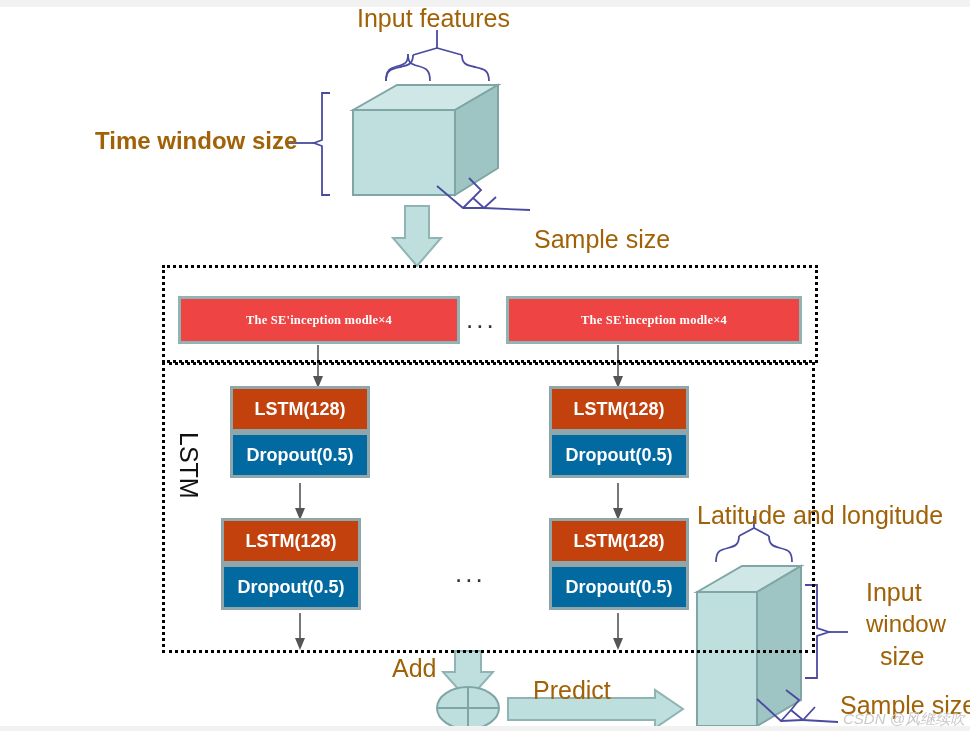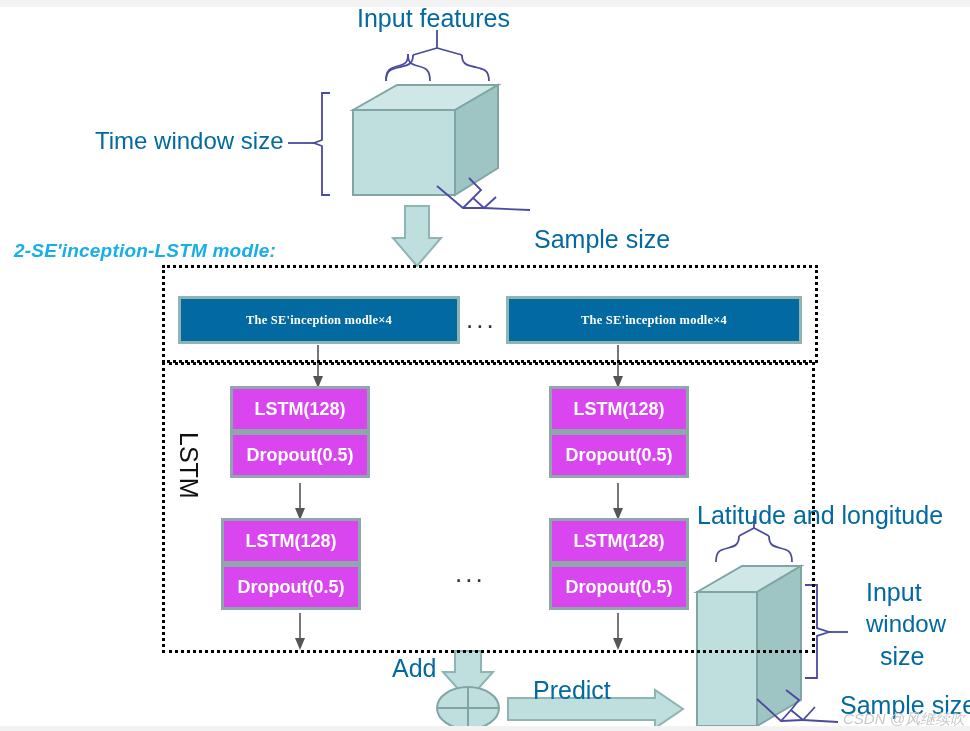--- a/index.html
+++ b/index.html
@@ -3,41 +3,41 @@
 <meta charset="utf-8">
 <style>
   html,body{margin:0;padding:0;background:#fff;}
   body{width:970px;height:731px;position:relative;overflow:hidden;
        font-family:"Liberation Sans",sans-serif;color:#000;}
   #stage{position:absolute;left:0;top:0;width:970px;height:731px;background:#ffffff;}
   .topstrip{position:absolute;left:0;top:0;width:970px;height:7px;background:#f2f2f2;}
   .botstrip{position:absolute;left:0;top:726px;width:970px;height:5px;background:#f2f2f2;}
 
   .lbl{position:absolute;white-space:nowrap;font-family:"Liberation Sans",sans-serif;
-       color:#0369a1;font-size:23px;line-height:1;}
+       color:#a16207;font-size:23px;line-height:1;}
 
   .title{position:absolute;white-space:nowrap;font-weight:bold;font-style:italic;
          font-size:19px;color:#18aee6;letter-spacing:.2px;}
 
   
   .dotbox{position:absolute;border:3px dotted #000;box-sizing:border-box;}
 
   
-  .sebar{position:absolute;box-sizing:border-box;background:#0369a1;
+  .sebar{position:absolute;box-sizing:border-box;background:#ef4444;
          border:3px solid #8fb4b4;display:flex;align-items:center;justify-content:center;}
   .sebar span{color:#ffffff;font-family:"Liberation Serif",serif;font-weight:bold;
               font-size:12.5px;letter-spacing:.2px;white-space:nowrap;}
 
   
   .stack{position:absolute;}
   .cell{box-sizing:border-box;border:3px solid #8fa6ab;display:flex;align-items:center;
         justify-content:center;color:#fff;font-weight:bold;font-size:18px;
         font-family:"Liberation Sans",sans-serif;white-space:nowrap;}
-  .cell.green{background:#d946ef;}
-  .cell.amber{background:#d946ef;}
+  .cell.green{background:#c2410c;}
+  .cell.amber{background:#0369a1;}
 
   .dots{position:absolute;font-size:26px;letter-spacing:3px;color:#333;line-height:1;}
 
   .vlstm{position:absolute;font-size:25px;color:#111;
          transform:rotate(90deg);transform-origin:left top;white-space:nowrap;}
 
   svg.ov{position:absolute;left:0;top:0;width:970px;height:731px;pointer-events:none;}
 
   .wm{position:absolute;font-size:15px;color:#c9c9c9;white-space:nowrap;
       font-family:"Liberation Sans",sans-serif;font-style:italic;}
@@ -184,25 +184,24 @@
     <div class="cell green" style="height:46px;">LSTM(128)</div>
     <div class="cell amber" style="height:46px;">Dropout(0.5)</div>
   </div>
 
   <div class="dots" style="left:455px;top:560px;">...</div>
 
   <div class="vlstm" style="left:203px;top:432px;">LSTM</div>
 
   <div class="lbl" style="left:357px;top:6px;font-size:25px;">Input features</div>
 
-  <div class="lbl" style="left:95px;top:129px;font-size:24px;">Time window size</div>
+  <div class="lbl" style="left:95px;top:129px;font-size:24px;font-weight:bold;">Time window size</div>
 
   <div class="lbl" style="left:534px;top:227px;font-size:25px;">Sample size</div>
 
-  <div class="title" style="left:14px;top:240px;">2-SE'inception-LSTM modle:</div>
 
   <div class="lbl" style="left:697px;top:503px;font-size:25px;">Latitude and longitude</div>
 
   <div class="lbl" style="left:866px;top:580px;font-size:25px;">Input</div>
   <div class="lbl" style="left:866px;top:612px;font-size:24px;">window</div>
   <div class="lbl" style="left:880px;top:644px;font-size:25px;">size</div>
 
   <div class="lbl" style="left:840px;top:693px;font-size:25px;">Sample size</div>
 
   <div class="lbl" style="left:392px;top:656px;font-size:25px;">Add</div>

